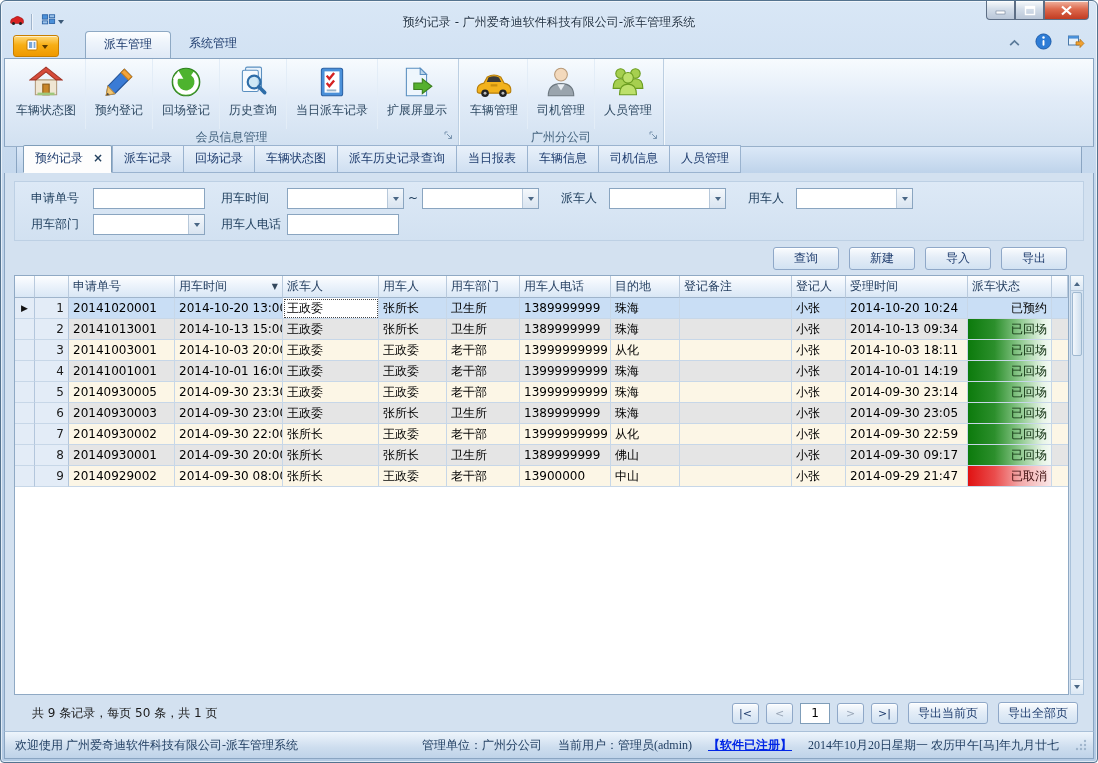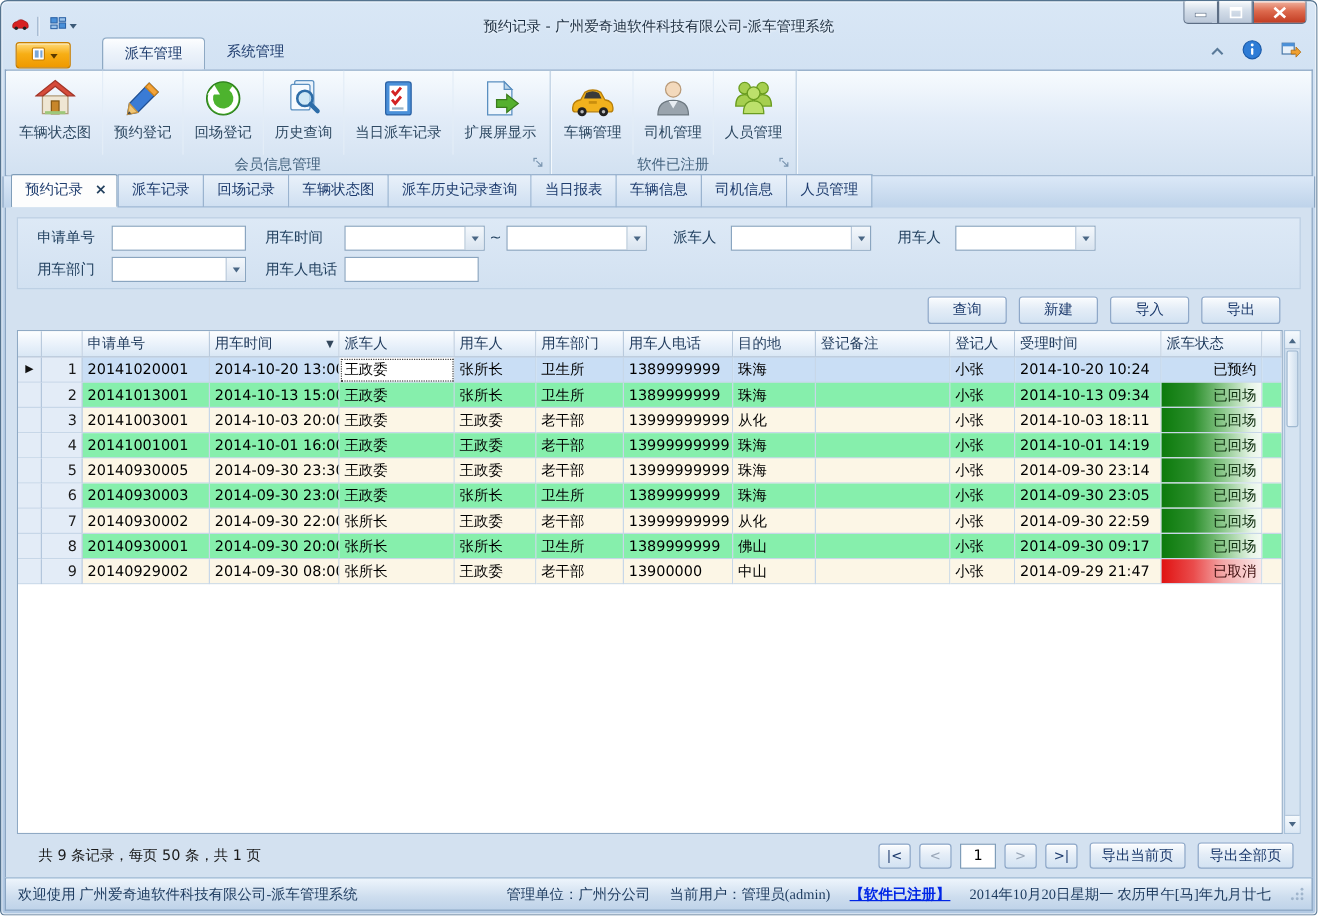--- a/index.html
+++ b/index.html
@@ -34,21 +34,21 @@
   .rgroup{ display:flex; flex-direction:column; border-right:1px solid #bccfe2; box-shadow:1px 0 0 #f4f9fd; padding:0 2px;}
   .rbtns{ flex:1; display:flex; align-items:stretch; }
   .rbtn{ display:flex; flex-direction:column; align-items:center; justify-content:flex-start; padding:5px 9px 2px; min-width:62px;
     border-left:1px solid #e3edf7; }
   .rbtn:first-child{ border-left:none; }
   .ricon{ height:36px; display:flex; align-items:center; justify-content:center; }
   .rlabel{ color:#2f4a63; margin-top:2px; white-space:nowrap; }
   .rlabelbar{ height:17px; display:flex; align-items:center; justify-content:center; position:relative; color:#44637f; }
   .launcher{ position:absolute; right:3px; bottom:3px; }
   
-  .tabstrip{ height:26px; margin:0 1px; background:linear-gradient(#dbe8f7,#bed3ea); display:flex; align-items:flex-end; padding-left:6px;
+  .tabstrip{ height:26px; margin:0 15px; background:linear-gradient(#dbe8f7,#bed3ea); display:flex; align-items:flex-end; padding-left:6px;
     border-left:1px solid #8aa5c2; border-right:1px solid #8aa5c2; }
   .dtab{ padding:4px 11px 5px; color:#1e3c6e; background:linear-gradient(#e9f1fa,#cfdff1); border:1px solid #9ab3cf; border-left:none; white-space:nowrap;}
   .dtab.first{ border-left:1px solid #9ab3cf; }
   .dtab.active{ background:#fdfdfd; border:1px solid #7f9db9; border-bottom:1px solid #fdfdfd; border-radius:2px 2px 0 0; position:relative; z-index:2; padding-right:8px;}
   .dtab .closex{ margin-left:10px; color:#24415f; font-weight:bold; }
   
   .content{ flex:1; margin:0 3px; border-left:1px solid #8aa5c2; border-right:1px solid #8aa5c2;
     background:#d3e1f0; display:flex; flex-direction:column; padding:0 9px; overflow:hidden; }
   .filter-panel{ margin-top:8px; border:1px solid #bdd0e4; background:linear-gradient(#dde9f6,#d2e1f1); padding:3px 6px; }
   .f-row{ display:flex; align-items:center; height:26px; }
@@ -67,21 +67,21 @@
     background:linear-gradient(#fafcfe,#e4edf7 45%,#d2e2f2); box-shadow:inset 0 1px 0 #fff; }
   
   .gridwrap{ flex:1; display:flex; align-items:stretch; overflow:hidden; }
   .grid{ flex:1; border:1px solid #8fa9c4; background:#fff; overflow:hidden; display:flex; flex-direction:column;}
   .hrow,.trow{ display:flex; }
   .hrow .hc{ height:22px; padding:0 4px; display:flex; align-items:center; color:#1f3a5c;
     background:linear-gradient(#fdfeff,#ecf3fb 45%,#d9e7f5); border-right:1px solid #b9cadd; border-bottom:1px solid #9fb4cb; overflow:hidden; white-space:nowrap;}
   .sortglyph{ margin-left:auto; font-size:8px; color:#33475c; }
   .trow{ height:21px; }
   .tc{ padding:0 4px; display:flex; align-items:center; border-right:1px solid #c7d7e8; border-bottom:1px solid #c7d7e8; overflow:hidden; white-space:nowrap; color:#000;}
-  .trow.even .tc{ background:#86efac; }
+  .trow.even .tc{ background:#e5e5e5; }
   .trow.odd  .tc{ background:#fcf6e6; }
   .trow.selected .tc{ background:#c9def5; }
   .tc.rowhead{ background:#e3ecf7 !important; border-right:1px solid #b3c6dc; color:#1a1a1a; }
   .tc.num{ justify-content:flex-end; }
   .tc.ind{ justify-content:center; font-size:9px; color:#111; padding:0;}
   .tc.right{ justify-content:flex-end; }
   .tc.focused{ background:#fff !important; outline:1px dotted #444; outline-offset:-2px; }
   .tc.st-returned{ background:linear-gradient(90deg,#0c7a0c 0%,#2c8f2c 32%,#8cc88c 62%,#e6f4e6 90%,#f4faf4 100%) !important; color:#0a2a0a;}
   .tc.st-cancelled{ background:linear-gradient(90deg,#e01212 0%,#ea4c4c 32%,#f3a8a8 62%,#fbe8e8 100%) !important; color:#3a0a0a;}
   .c-ind{width:20px}.c-num{width:34px}.c-apply{width:106px}.c-time{width:108px}.c-disp{width:96px}.c-user{width:68px}.c-dept{width:73px}
@@ -298,21 +298,21 @@
                   <path d="M16 22 Q16 13 23 13 Q30 13 30 22 Z" fill="#a6cf4f"></path>
                   <circle cx="16" cy="12" r="5" fill="#bde06b"></circle>
                   <path d="M8 28 Q8 18 16 18 Q24 18 24 28 Z" fill="#bde06b"></path>
                 </g>
               </svg>
             </span>
             <span class="rlabel">人员管理</span>
           </div>
         </div>
         <div class="rlabelbar">
-          <span>软件已注册</span>
+          <span>广州分公司</span>
           <span class="launcher"><svg width="9" height="9" viewBox="0 0 9 9">
               <path d="M1 3.5 V1 H3.5" stroke="#7a95b0" fill="none"></path>
               <path d="M3 3 L7.5 7.5 M7.5 4.2 V7.5 H4.2" stroke="#7a95b0" fill="none"></path>
             </svg></span>
         </div>
       </div>
     </div>
 
   <div class="tabstrip" id="doc-tabs">
       <span class="dtab active"><span>预约记录</span><span class="closex">×</span></span>

